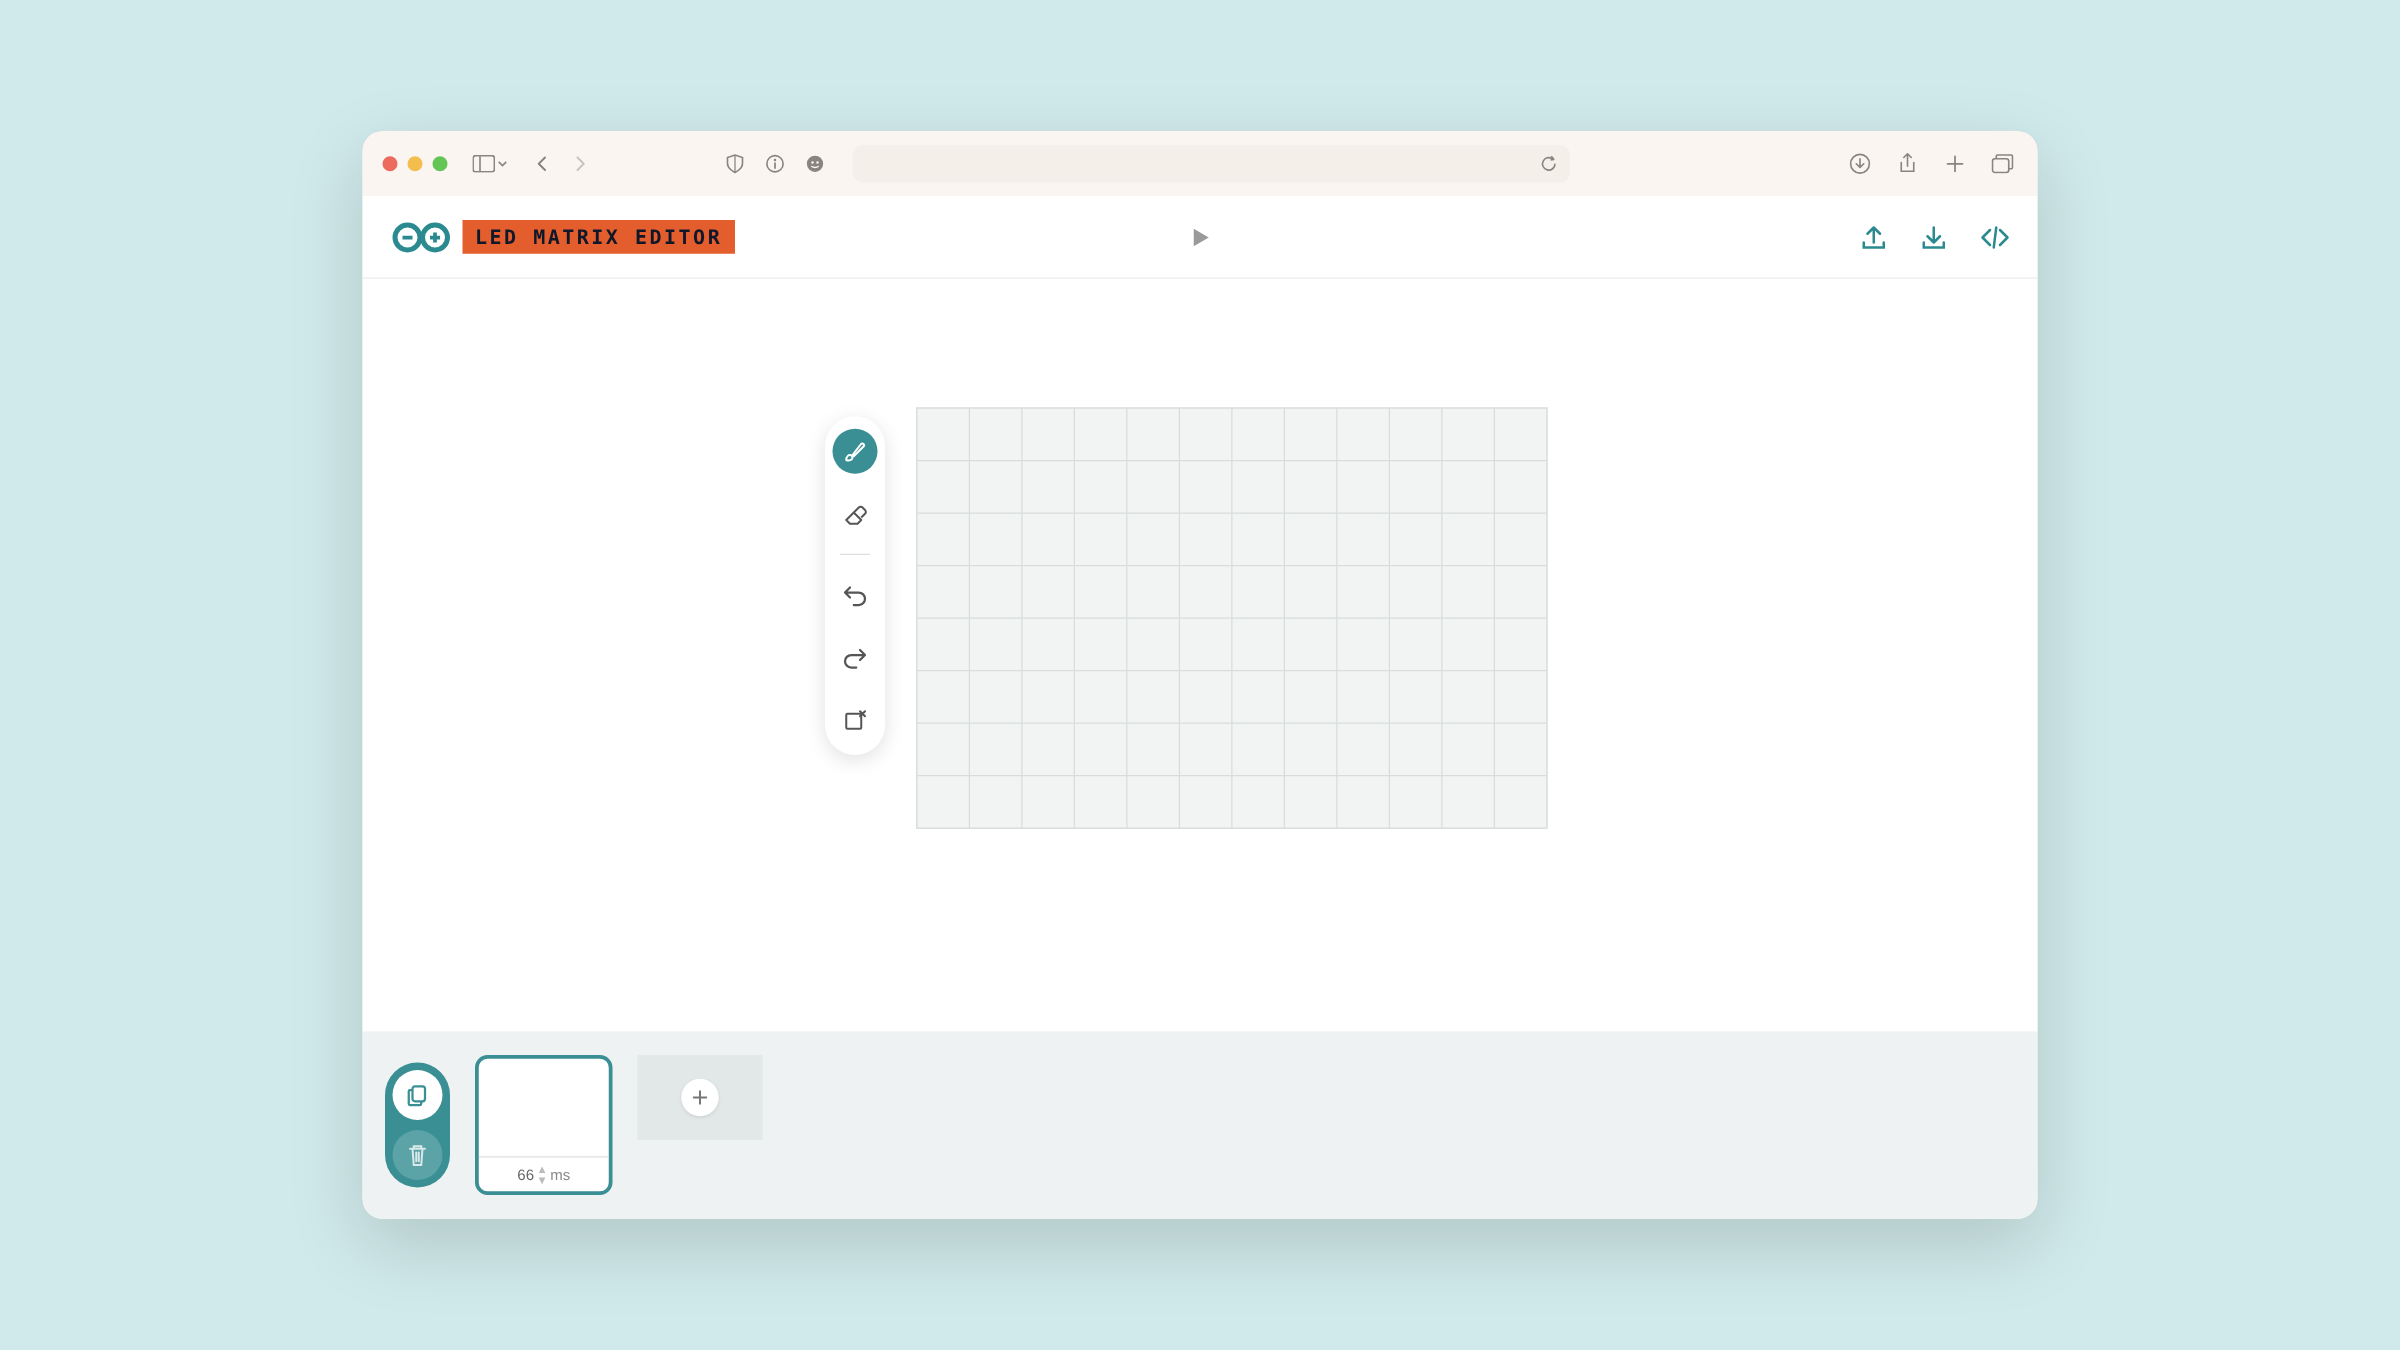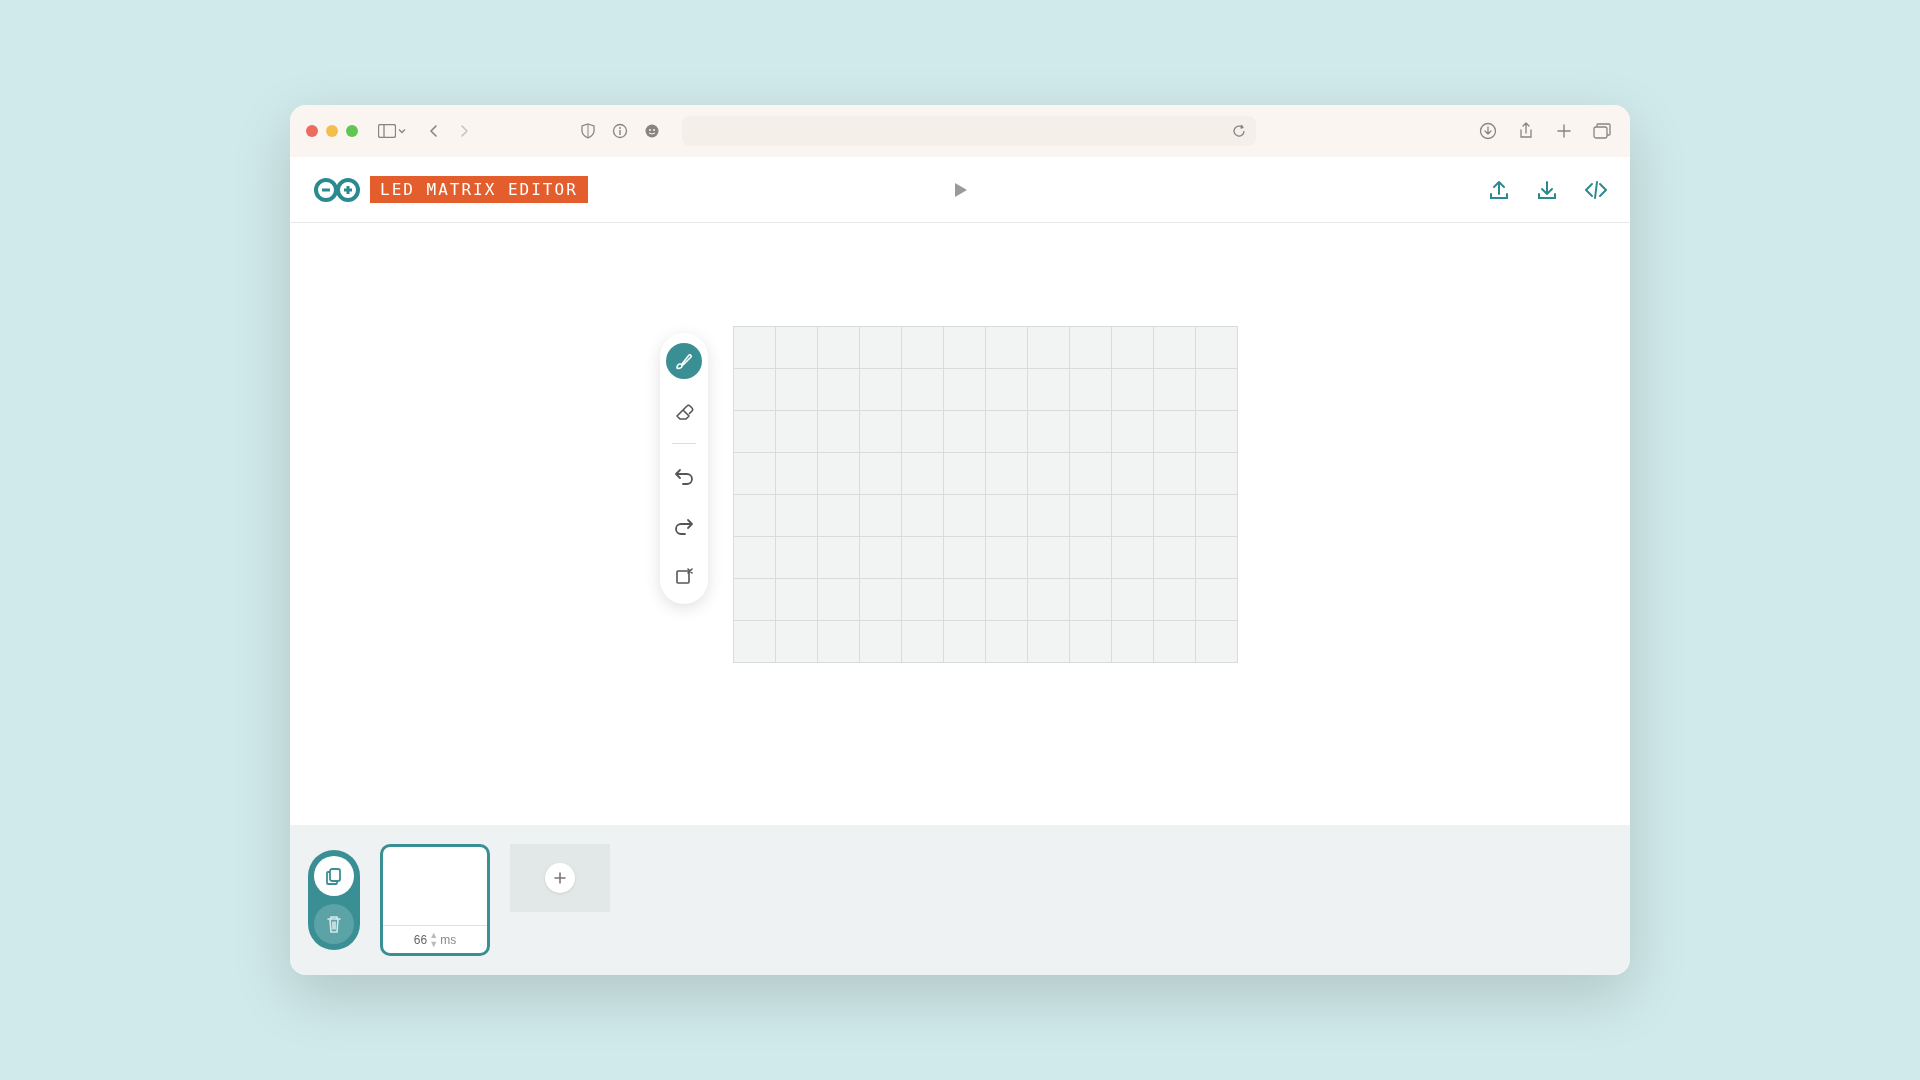--- a/index.html
+++ b/index.html
@@ -65,26 +65,26 @@
     align-items: center;
     padding: 0 22px;
     position: relative;
   }
   .logo-group { display:flex; align-items:center; gap:8px; }
   .arduino-logo {
     width: 50px; height: 26px; display:flex; align-items:center; justify-content:center;
   }
   .app-title {
     background: #e35d2d;
-    color: #ffffff;
+    color: #0f172a;
     font-family: "Menlo", "Consolas", monospace;
     font-size: 16px;
     letter-spacing: 2px;
     padding: 4px 10px;
-    font-weight: 400;
+    font-weight: 700;
   }
   .play-btn {
     position: absolute;
     left: 50%;
     transform: translateX(-50%);
     color: #9a9a9a;
     cursor: pointer;
   }
   .header-right {
     margin-left: auto;

